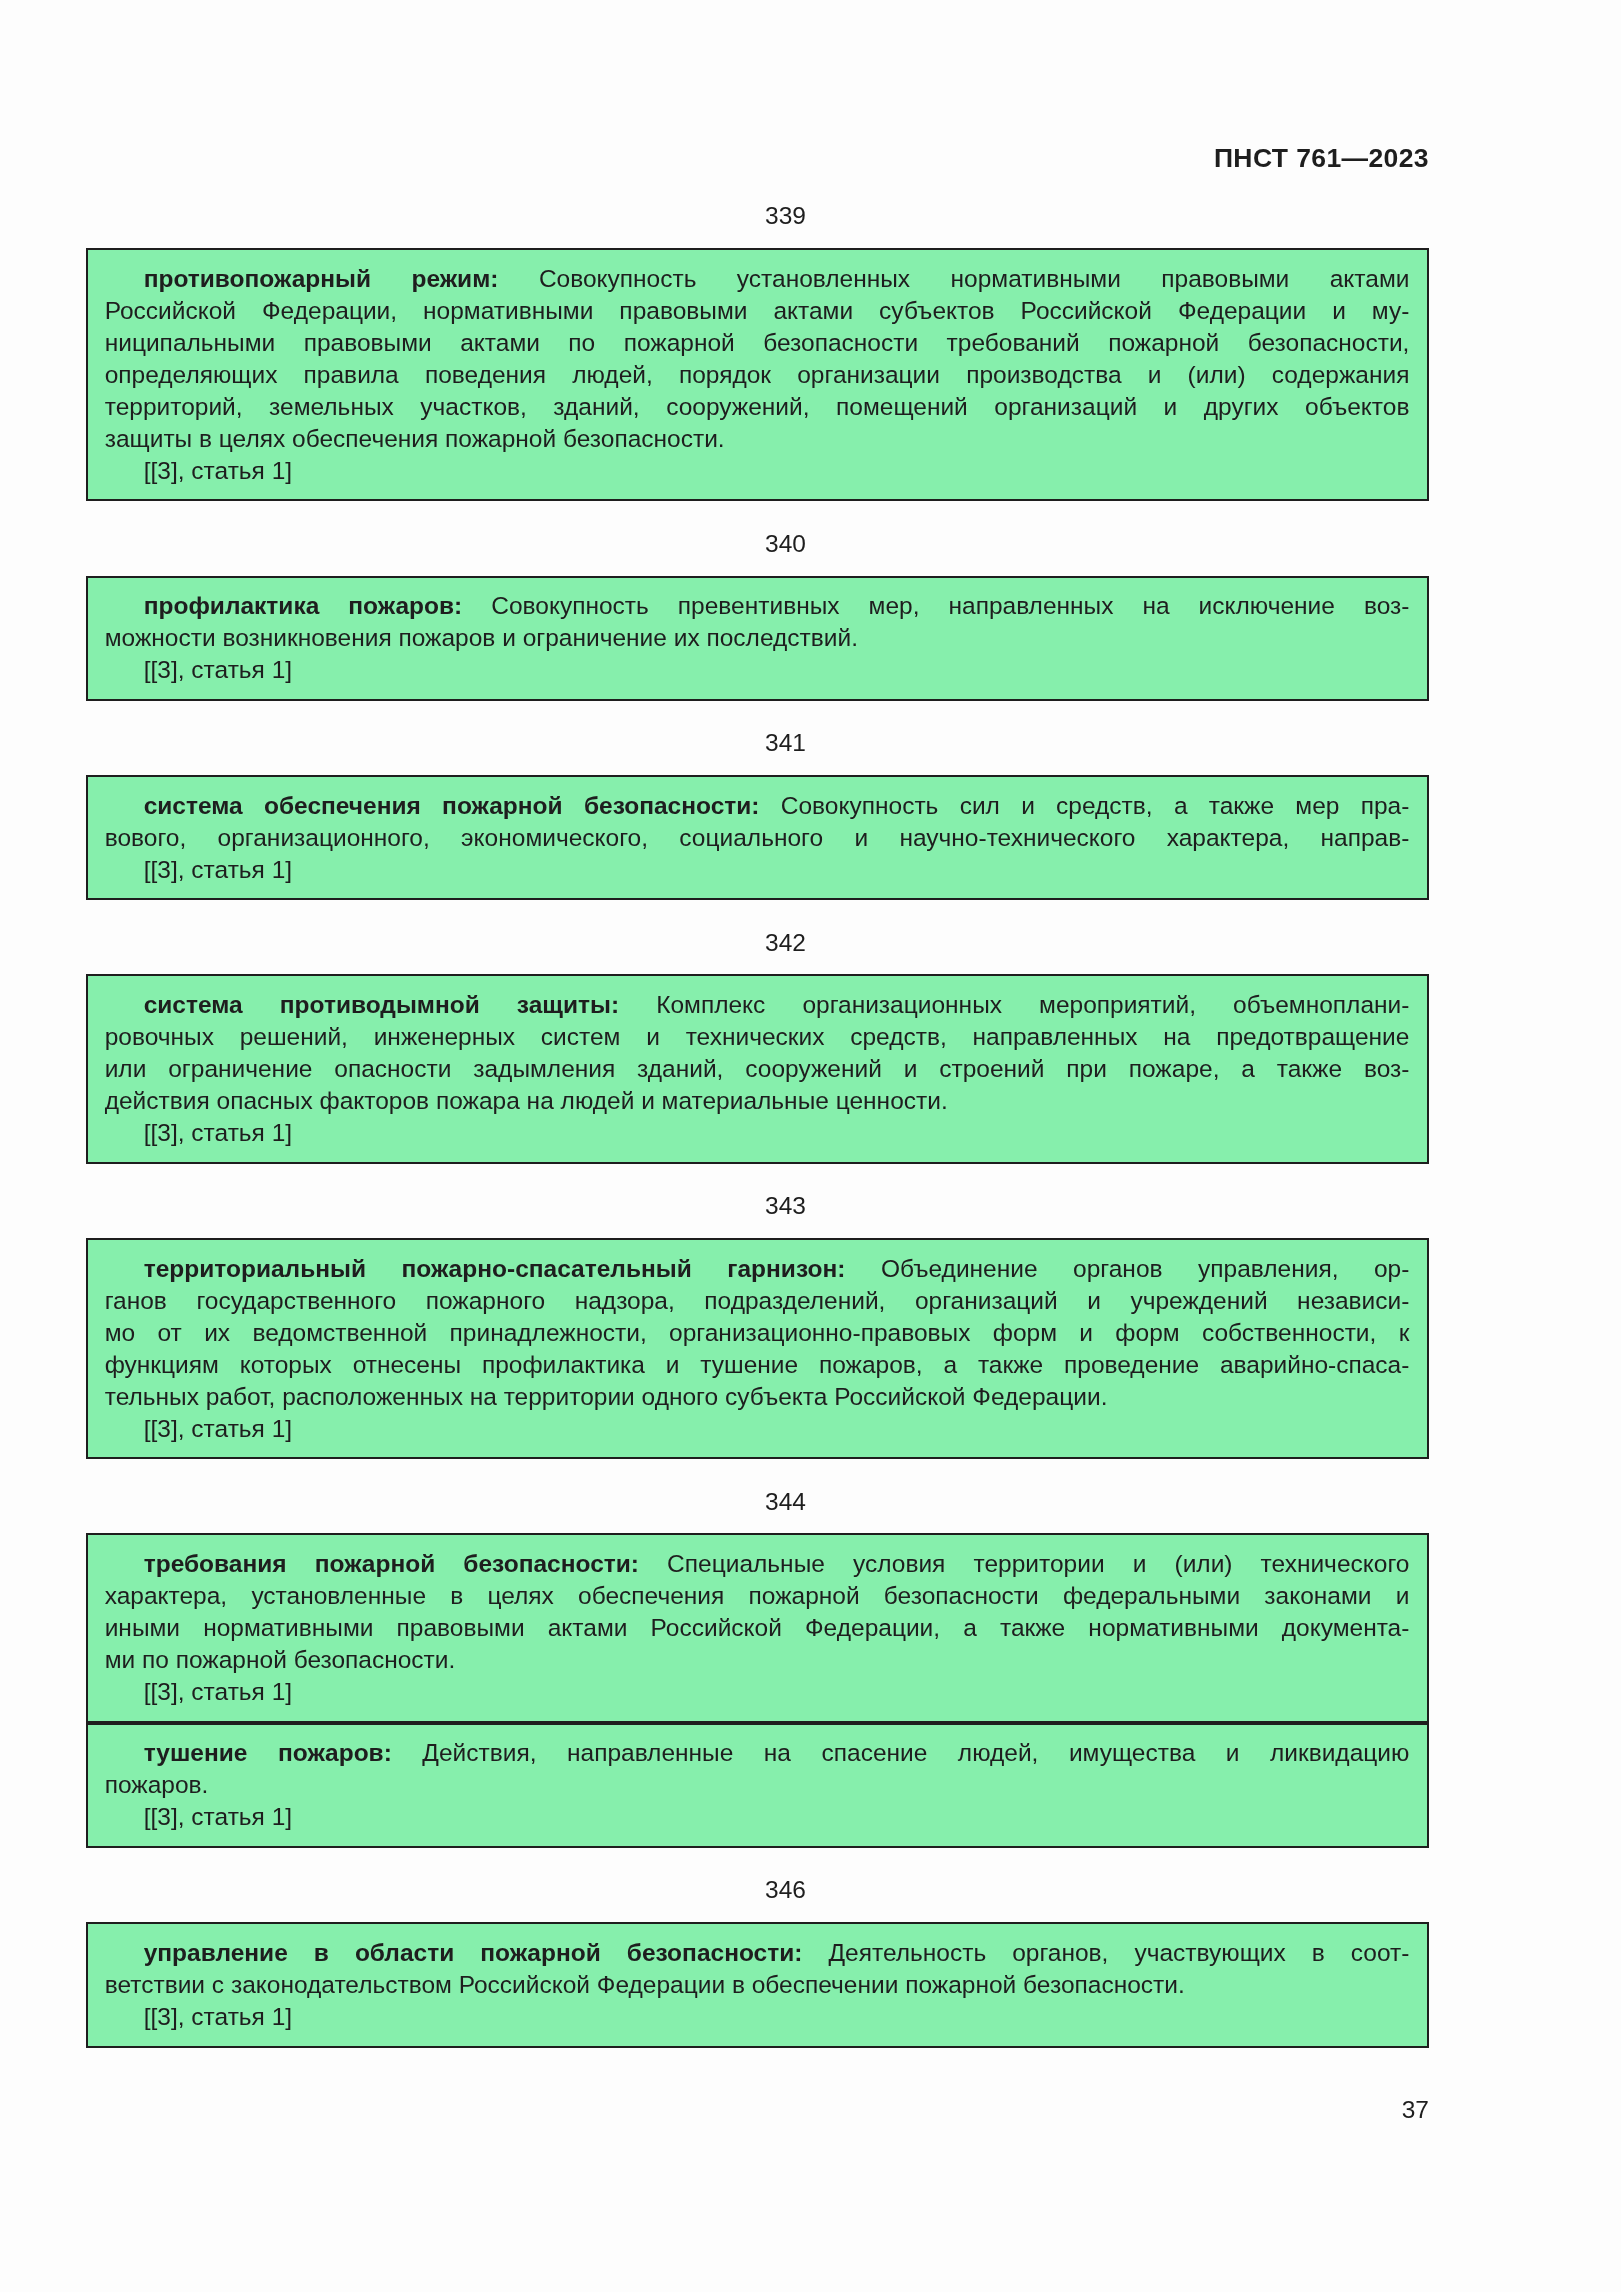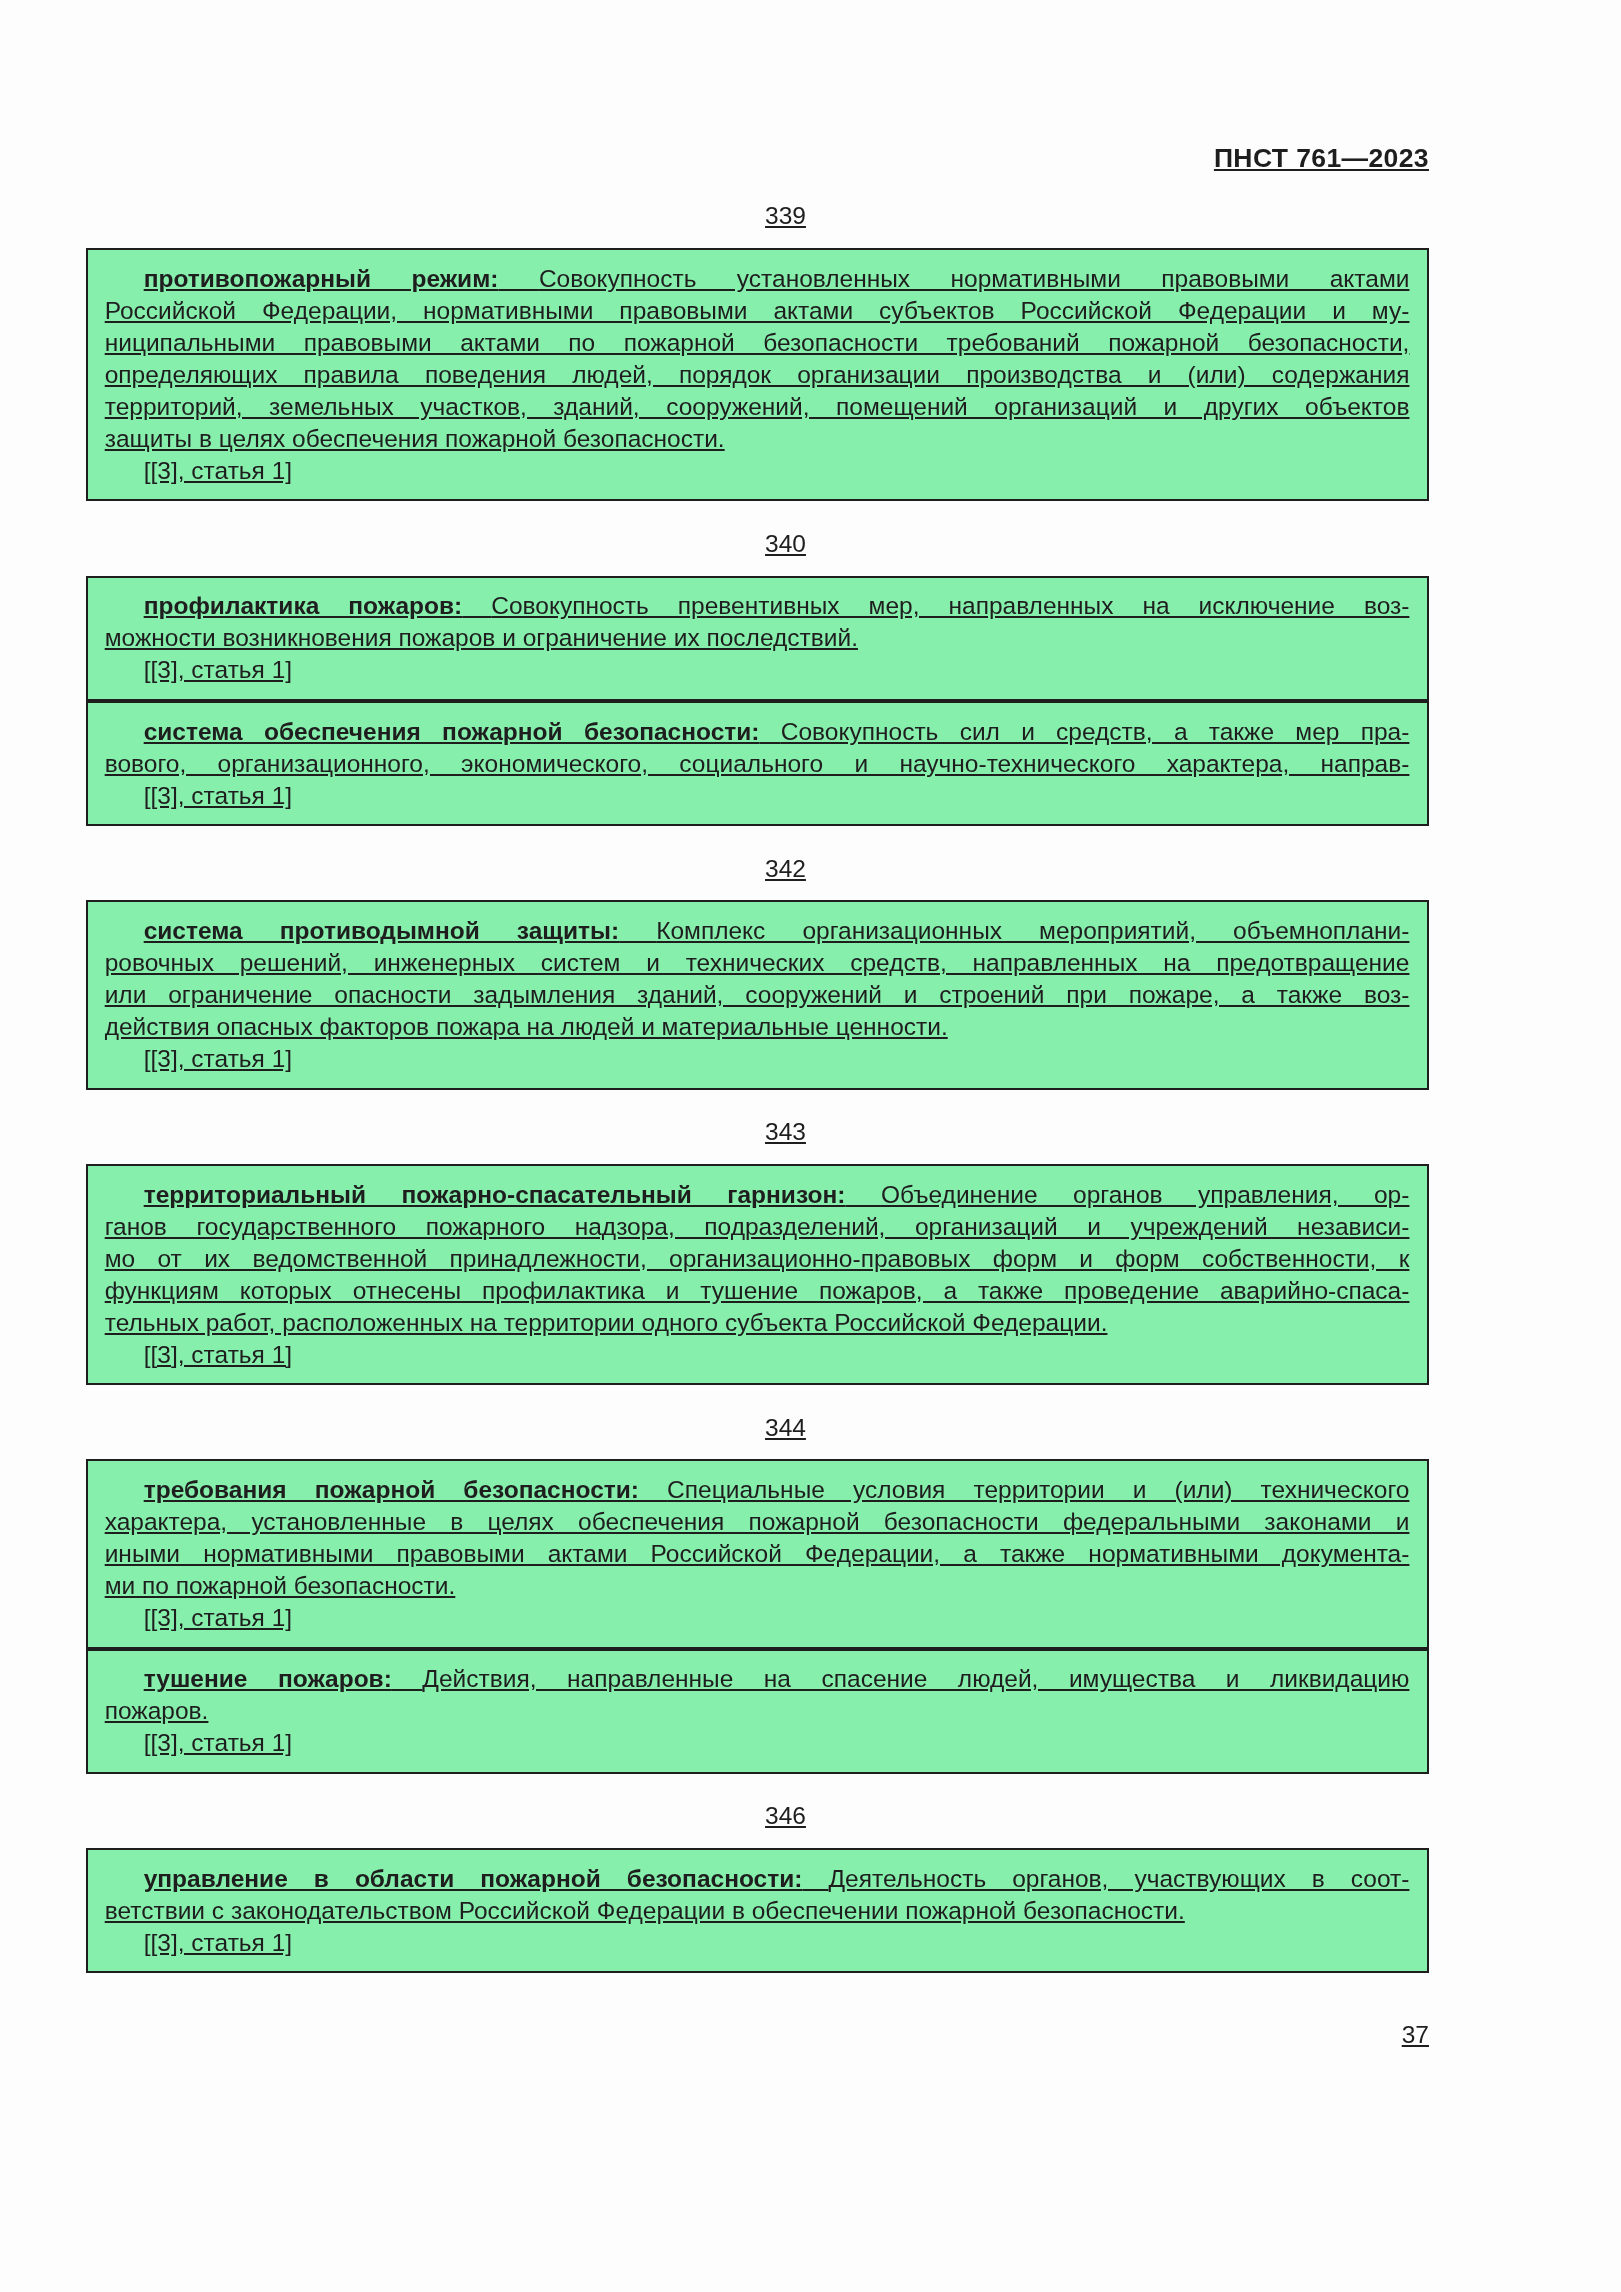--- a/index.html
+++ b/index.html
@@ -10,21 +10,20 @@
     color: #1e1e1e;
     font-family: "Liberation Sans", sans-serif;
     overflow: hidden;
     position: relative;
   }
   .page {
     box-sizing: border-box;
     width: 1621px;
     height: 2281px;
     padding: 143px 192px 0 86px;
-    text-decoration: underline;
   }
   .doc-header {
     text-align: right;
     font-weight: bold;
     font-size: 26.5px;
     line-height: 31px;
     margin-bottom: 13.7px;
     letter-spacing: 0.4px;
   }
   .entry-number {
@@ -93,20 +92,21 @@
         <span>Совокупность превентивных мер, направленных на исключение воз-</span>
       </div>
       <div>
             <div class="line final">можности возникновения пожаров и ограничение их последствий.</div>
           </div>
       <div class="citation">[[3], статья 1]</div>
     </div>
   </div>
 
   <div class="entry">
+    <div class="entry-number">341</div>
     <div class="term-box">
       <div class="line first">
         <span class="term">система обеспечения пожарной безопасности:</span>
         <span>Совокупность сил и средств, а также мер пра-</span>
       </div>
       <div>
             <div class="line">вового, организационного, экономического, социального и научно-технического характера, направ-</div>
           </div>
       <div class="citation">[[3], статья 1]</div>
     </div>

